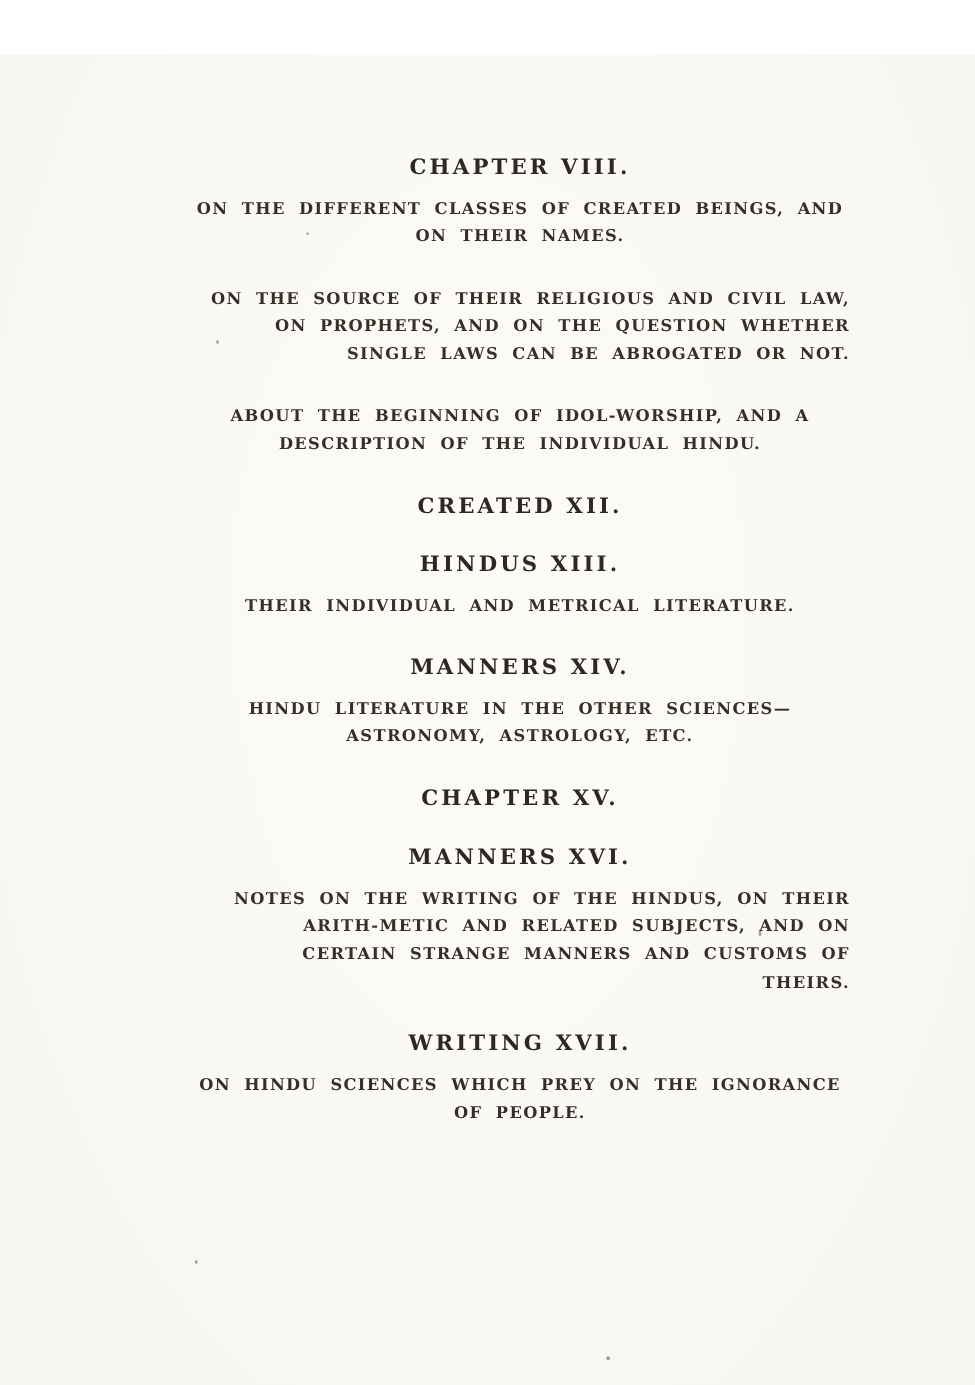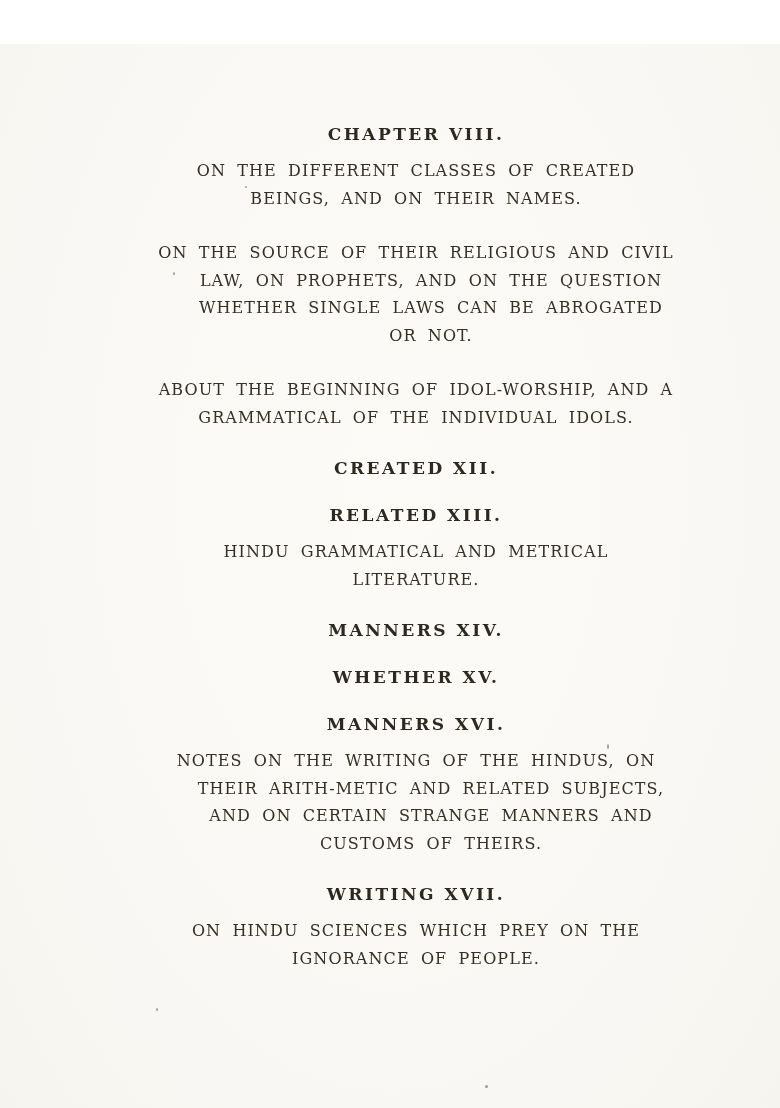--- a/index.html
+++ b/index.html
@@ -34,33 +34,33 @@
   .chapter-title {
     margin: 0 0 13px 0;
     text-align: center;
     font-size: 17px;
     font-weight: 600;
     letter-spacing: 2.5px;
     color: #2d2920;
   }
   .desc {
     margin: 0;
-    font-size: 16px;
-    font-weight: 400;
+    font-size: 13px;
+    font-weight: 700;
     letter-spacing: 1.1px;
     word-spacing: 5px;
     line-height: 1.72;
     color: #352f25;
   }
   .desc.center {
     text-align: center;
     padding: 0 4px;
   }
   .desc.hang {
-    text-align: center;
+    text-align: right;
     padding-left: 30px;
     text-indent: -30px;
   }
   .speck {
     position: absolute;
     background: #5a5246;
     border-radius: 50%;
     opacity: 0.55;
   }
   .speck.s1 { left: 245px; top: 142px; width: 2px; height: 2px; }
@@ -79,38 +79,39 @@
       <h2 class="chapter-title">CHAPTER VIII.</h2>
       <p class="desc center">ON THE DIFFERENT CLASSES OF CREATED BEINGS, AND ON THEIR NAMES.</p>
     </section>
 
 
     <section class="chapter">
       <p class="desc hang">ON THE SOURCE OF THEIR RELIGIOUS AND CIVIL LAW, ON PROPHETS, AND ON THE QUESTION WHETHER SINGLE LAWS CAN BE ABROGATED OR NOT.</p>
     </section>
 
     <section class="chapter">
-      <p class="desc center">ABOUT THE BEGINNING OF IDOL-WORSHIP, AND A GRAMMATICAL OF THE INDIVIDUAL IDOLS.</p>
+      <p class="desc center">ABOUT THE BEGINNING OF IDOL-WORSHIP, AND A DESCRIPTION OF THE INDIVIDUAL HINDU.</p>
     </section>
 
     <section class="chapter">
       <h2 class="chapter-title">CREATED XII.</h2>
     </section>
 
     <section class="chapter">
-      <h2 class="chapter-title">RELATED XIII.</h2>
-      <p class="desc center">HINDU GRAMMATICAL AND METRICAL LITERATURE.</p>
+      <h2 class="chapter-title">HINDUS XIII.</h2>
+      <p class="desc center">THEIR INDIVIDUAL AND METRICAL LITERATURE.</p>
     </section>
 
     <section class="chapter">
       <h2 class="chapter-title">MANNERS XIV.</h2>
+      <p class="desc center">HINDU LITERATURE IN THE OTHER SCIENCES—ASTRONOMY, ASTROLOGY, ETC.</p>
     </section>
 
     <section class="chapter">
-      <h2 class="chapter-title">WHETHER XV.</h2>
+      <h2 class="chapter-title">CHAPTER XV.</h2>
     </section>
 
     <section class="chapter">
       <h2 class="chapter-title">MANNERS XVI.</h2>
       <p class="desc hang">NOTES ON THE WRITING OF THE HINDUS, ON THEIR ARITH-METIC AND RELATED SUBJECTS, AND ON CERTAIN STRANGE MANNERS AND CUSTOMS OF THEIRS.</p>
     </section>
 
     <section class="chapter">
       <h2 class="chapter-title">WRITING XVII.</h2>
       <p class="desc center">ON HINDU SCIENCES WHICH PREY ON THE IGNORANCE OF PEOPLE.</p>

